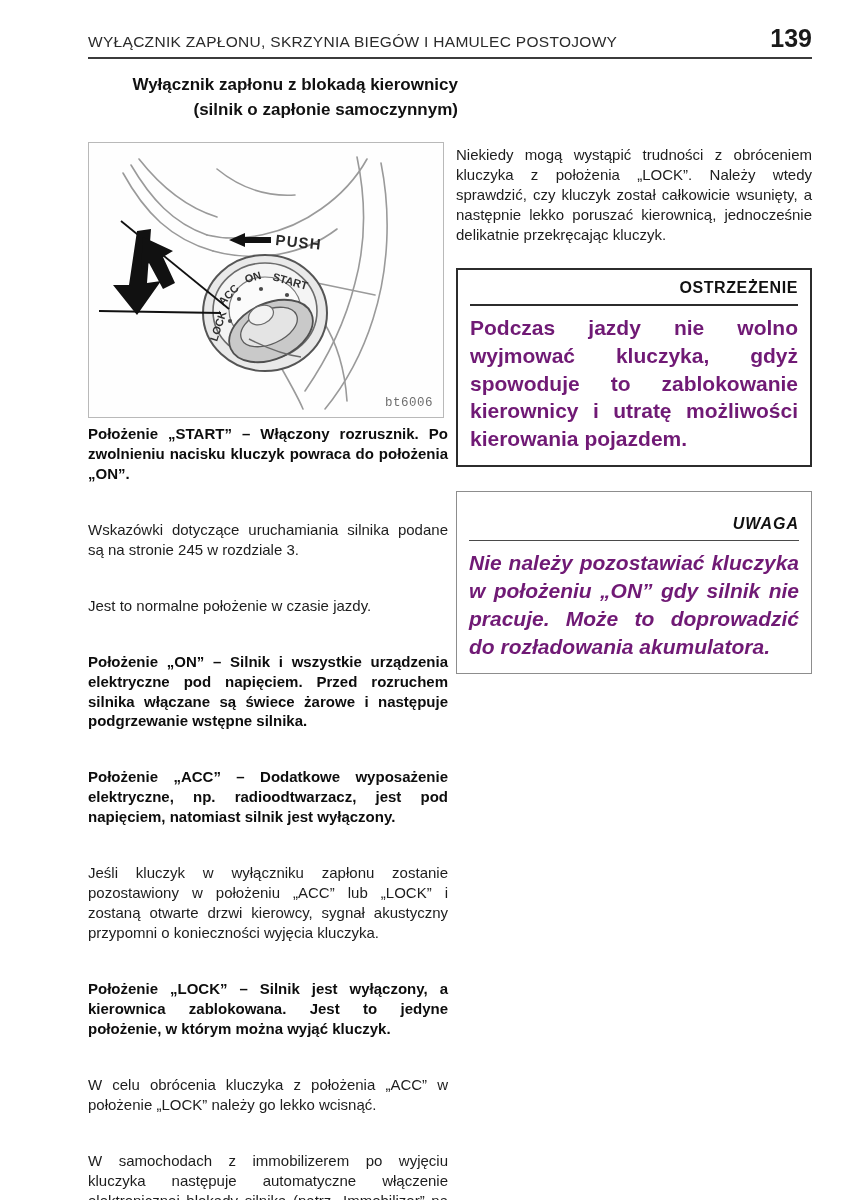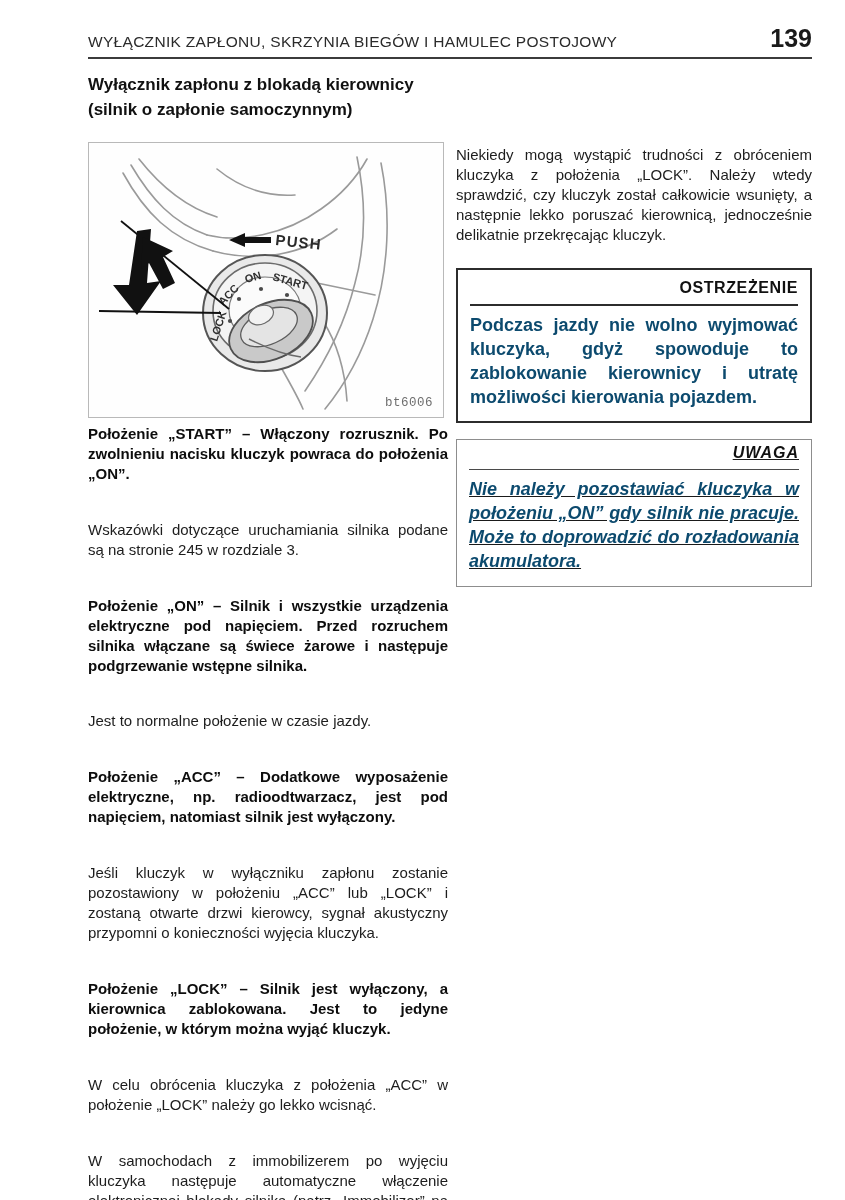--- a/index.html
+++ b/index.html
@@ -56,20 +56,21 @@
   
   .section-title {
     position: absolute;
     left: 88px;
     top: 62px;
     width: 370px;
     font-size: 17px;
     font-weight: 700;
     line-height: 1.42;
     color: #111;
+    text-align: right;
   }
 
   
   .col-left {
     position: absolute;
     left: 88px;
     top: 142px;
     width: 360px;
   }
   .col-right {
@@ -125,23 +126,22 @@
     width: 356px;
     margin-top: 23px;
     background: #fff;
   }
   .callout.warning {
     border: 2.5px solid #2c2c2c;
     padding: 9px 12px 12px 12px;
   }
   .callout.note {
     border: 1.5px solid #8d8d8d;
-    padding: 4px 12px 12px 12px;
-    margin-top: 16px;
-    text-decoration: underline;
+    padding: 23px 12px 12px 12px;
+    margin-top: 24px;
   }
   .callout-head {
     text-align: right;
     font-size: 16px;
     font-weight: 700;
     letter-spacing: 0.6px;
     padding-bottom: 7px;
     color: #111;
   }
   .callout.note .callout-head {
@@ -150,25 +150,25 @@
   }
   .callout-rule {
     height: 0;
     border-top: 2px solid #2c2c2c;
     margin: 0 0 8px 0;
   }
   .callout.note .callout-rule {
     border-top: 1.5px solid #4a4a4a;
   }
   .callout-body {
-    font-size: 18px;
+    font-size: 21px;
     line-height: 1.33;
     font-weight: 700;
     text-align: justify;
-    color: #0c4a6e;
+    color: #701a75;
   }
   .callout.note .callout-body {
     font-style: italic;
   }
 </style>
 </head>
 <body>
 
 <div class="page">
 
@@ -237,22 +237,22 @@
         <g>
           <path d="M140 97 L 156 90 L 156 94 L 182 94 L 182 100 L 156 100 L 156 104 Z" fill="#111"></path>
           <text x="186" y="102" font-family="'Liberation Sans', sans-serif" font-size="15" font-weight="700" fill="#2a2a2a" letter-spacing="1.2" transform="rotate(6 186 102)">PUSH</text>
         </g>
       </svg>
       <div class="figure-id">bt6006</div>
     </div>
 
     <p class="para bold">Położenie „START” – Włączony rozrusznik. Po zwolnieniu nacisku kluczyk powraca do położenia „ON”.</p>
     <p class="para">Wskazówki dotyczące uruchamiania silnika podane są na stronie 245 w rozdziale 3.</p>
+    <p class="para">Jest to normalne położenie w czasie jazdy.</p>
     <p class="para bold">Położenie „ON” – Silnik i wszystkie urządzenia elektryczne pod napięciem. Przed rozruchem silnika włączane są świece żarowe i następuje podgrzewanie wstępne silnika.</p>
-    <p class="para">Jest to normalne położenie w czasie jazdy.</p>
     <p class="para bold">Położenie „ACC” – Dodatkowe wyposażenie elektryczne, np. radioodtwarzacz, jest pod napięciem, natomiast silnik jest wyłączony.</p>
     <p class="para">Jeśli kluczyk w wyłączniku zapłonu zostanie pozostawiony w położeniu „ACC” lub „LOCK” i zostaną otwarte drzwi kierowcy, sygnał akustyczny przypomni o konieczności wyjęcia kluczyka.</p>
     <p class="para bold">Położenie „LOCK” – Silnik jest wyłączony, a kierownica zablokowana. Jest to jedyne położenie, w którym można wyjąć kluczyk.</p>
     <p class="para">W celu obrócenia kluczyka z położenia „ACC” w położenie „LOCK” należy go lekko wcisnąć.</p>
     <p class="para">W samochodach z immobilizerem po wyjęciu kluczyka następuje automatyczne włączenie elektronicznej blokady silnika (patrz „Immobilizer” na stronie 15 w rozdziale 1–2).</p>
   </div>
 
   <div class="col-right">
 
     <p class="para first">Niekiedy mogą wystąpić trudności z obróceniem kluczyka z położenia „LOCK”. Należy wtedy sprawdzić, czy kluczyk został całkowicie wsunięty, a następnie lekko poruszać kierownicą, jednocześnie delikatnie przekręcając kluczyk.</p>

